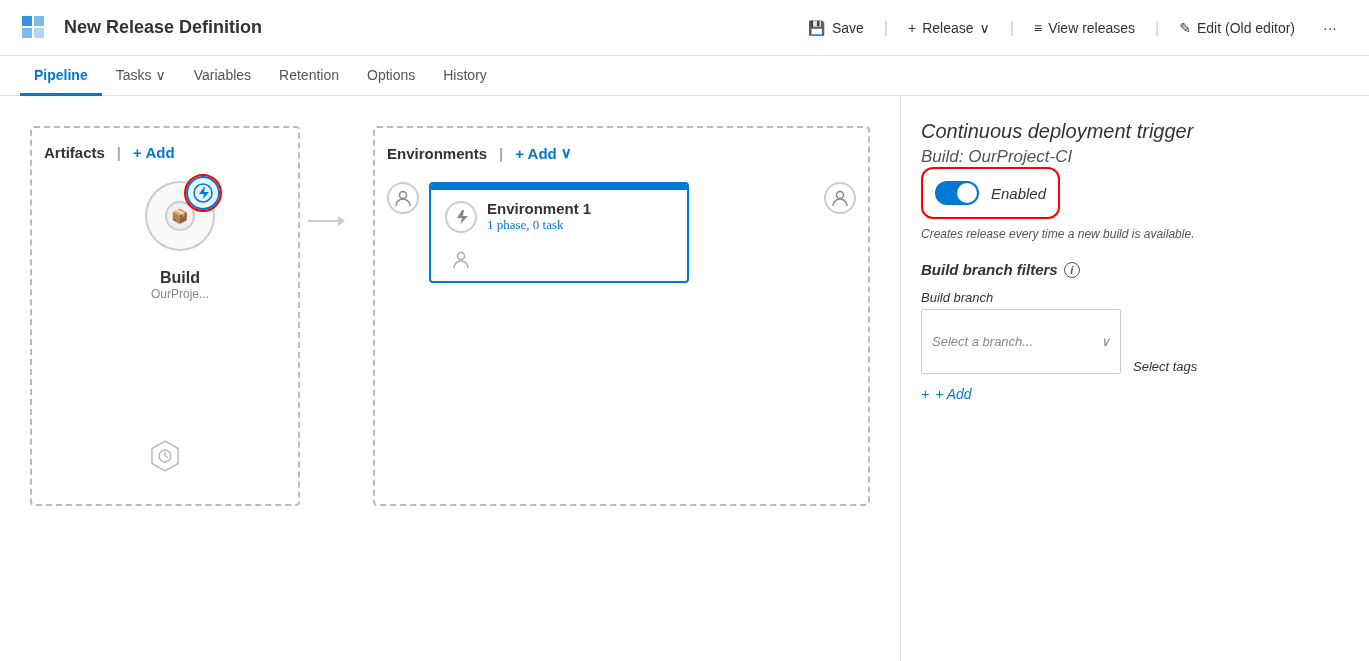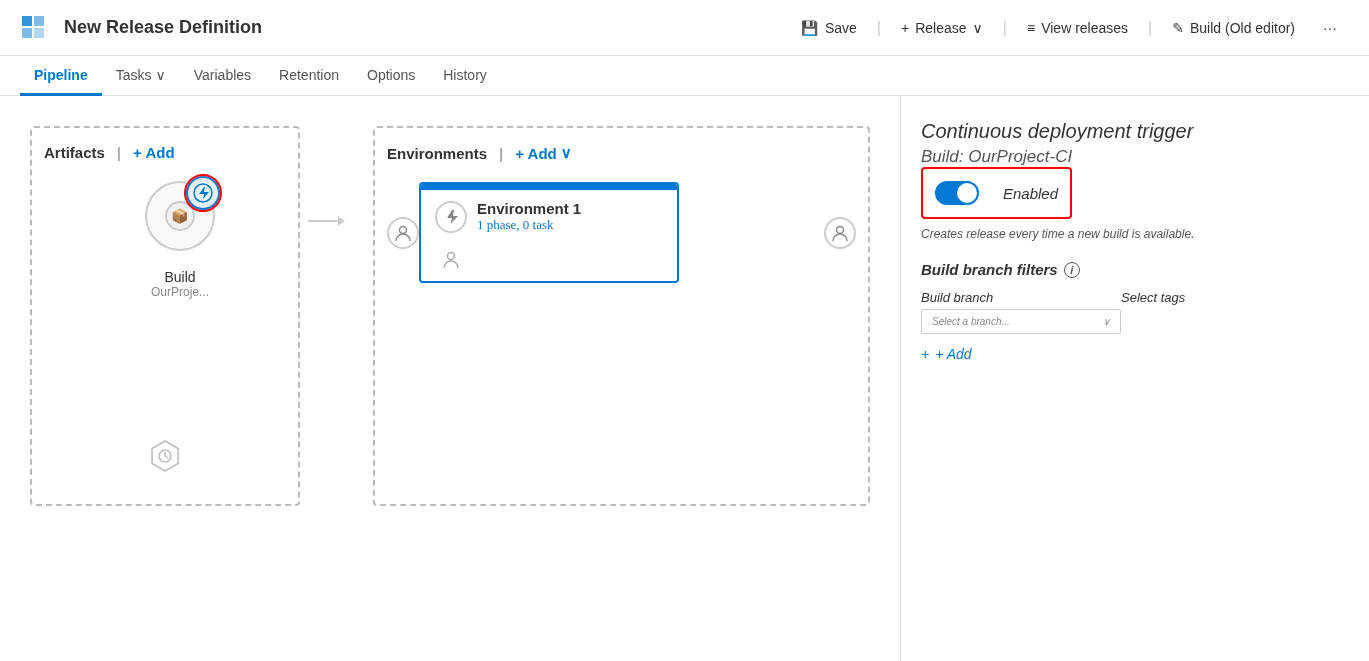--- a/index.html
+++ b/index.html
@@ -139,44 +139,45 @@
       border-radius: 50%;
       border: 2px solid #0078d4;
       background: #e8f4fd;
       display: flex;
       align-items: center;
       justify-content: center;
       outline: 2px solid red;
       cursor: pointer;
     }
     .artifact-label {
-      font-weight: 400;
+      font-weight: 700;
       margin-top: 8px;
-      font-size: 14px;
+      font-size: 16px;
       text-align: center;
     }
     .artifact-sublabel {
       color: #888;
       font-size: 12px;
       text-align: right;
     }
     .hex-icon {
       width: 36px;
       height: 36px;
       display: flex;
       align-items: center;
       justify-content: center;
       color: #bbb;
     }
 
     
     .env-card-wrapper {
       margin-top: 20px;
       display: flex;
-      align-items: center;
+      align-items: flex-start;
+      gap: 10px;
     }
     .env-connector-icon {
       width: 32px;
       height: 32px;
       border-radius: 50%;
       border: 2px solid #ccc;
       display: flex;
       align-items: center;
       justify-content: center;
       color: #888;
@@ -245,24 +246,24 @@
     }
     .panel-subtitle {
       font-size: 17px;
       color: #555;
     }
 
     
     .toggle-row {
       display: flex;
       align-items: center;
-      gap: 24px;
+      gap: 12px;
       padding: 12px;
       border: 2px solid red;
-      border-radius: 4px;
+      border-radius: 12px;
       width: fit-content;
       margin-bottom: 8px;
     }
     .toggle-switch {
       position: relative;
       width: 44px;
       height: 24px;
     }
     .toggle-slider {
       position: absolute;
@@ -308,44 +309,45 @@
       border: 1px solid #555;
       display: inline-flex;
       align-items: center;
       justify-content: center;
       font-size: 11px;
       color: #555;
       cursor: pointer;
     }
     .filter-row {
       display: flex;
-      align-items: flex-start;
+      gap: 12px;
+      align-items: flex-end;
       margin-bottom: 12px;
     }
     .filter-col {
       display: flex;
       flex-direction: column;
       gap: 4px;
     }
     .filter-col-label {
       font-size: 13px;
       color: #333;
       font-weight: 500;
     }
     .branch-select {
       display: flex;
       align-items: center;
       justify-content: space-between;
-      padding: 6px 10px;
+      padding: 24px 10px;
       border: 1px solid #ccc;
       border-radius: 2px;
       width: 200px;
       cursor: pointer;
       background: #fff;
-      font-size: 10px;
+      font-size: 13px;
       color: #888;
     }
     .add-link-btn {
       display: flex;
       align-items: center;
       gap: 6px;
       color: #0078d4;
       cursor: pointer;
       font-size: 14px;
       font-weight: 500;
@@ -424,21 +426,21 @@
       <span>∨</span>
     </button>
     <span class="separator">|</span>
     <button class="header-btn view-releases-btn">
       <span>≡</span>
       <span>View releases</span>
     </button>
     <span class="separator">|</span>
     <button class="header-btn edit-btn">
       <span>✎</span>
-      <span>Build (Old editor)</span>
+      <span>Edit (Old editor)</span>
     </button>
     <button class="header-btn">
       <span>···</span>
     </button>
   </div>
 </div>
 
 <div class="nav-tabs">
   <div class="nav-tab active">
     <span>Pipeline</span>

